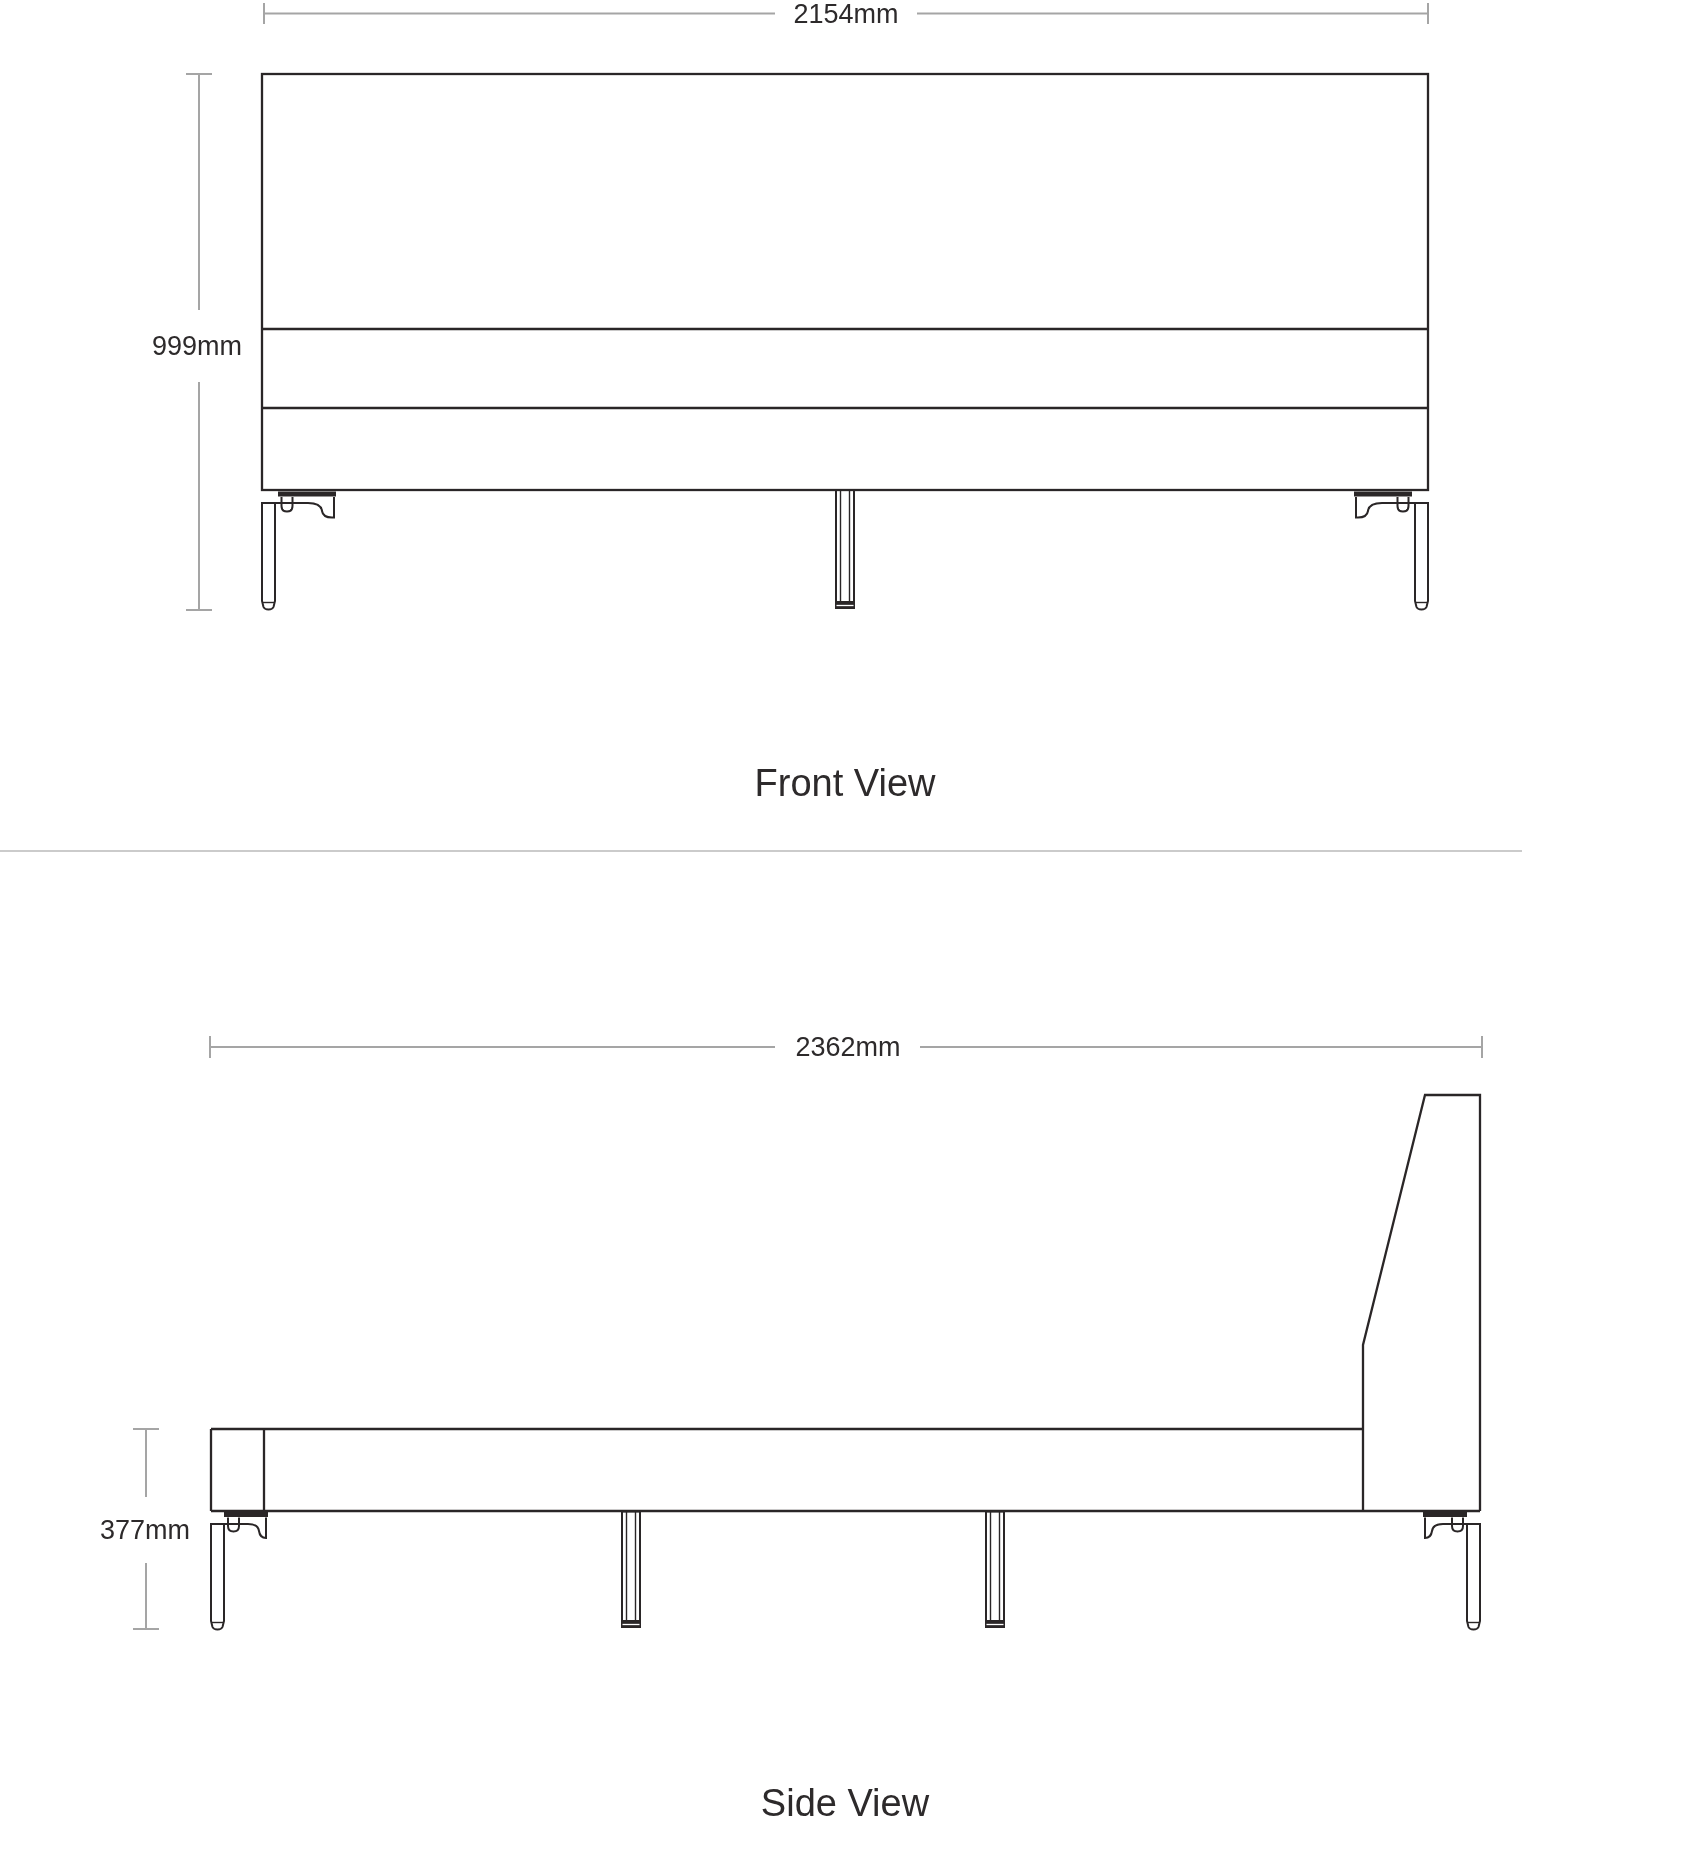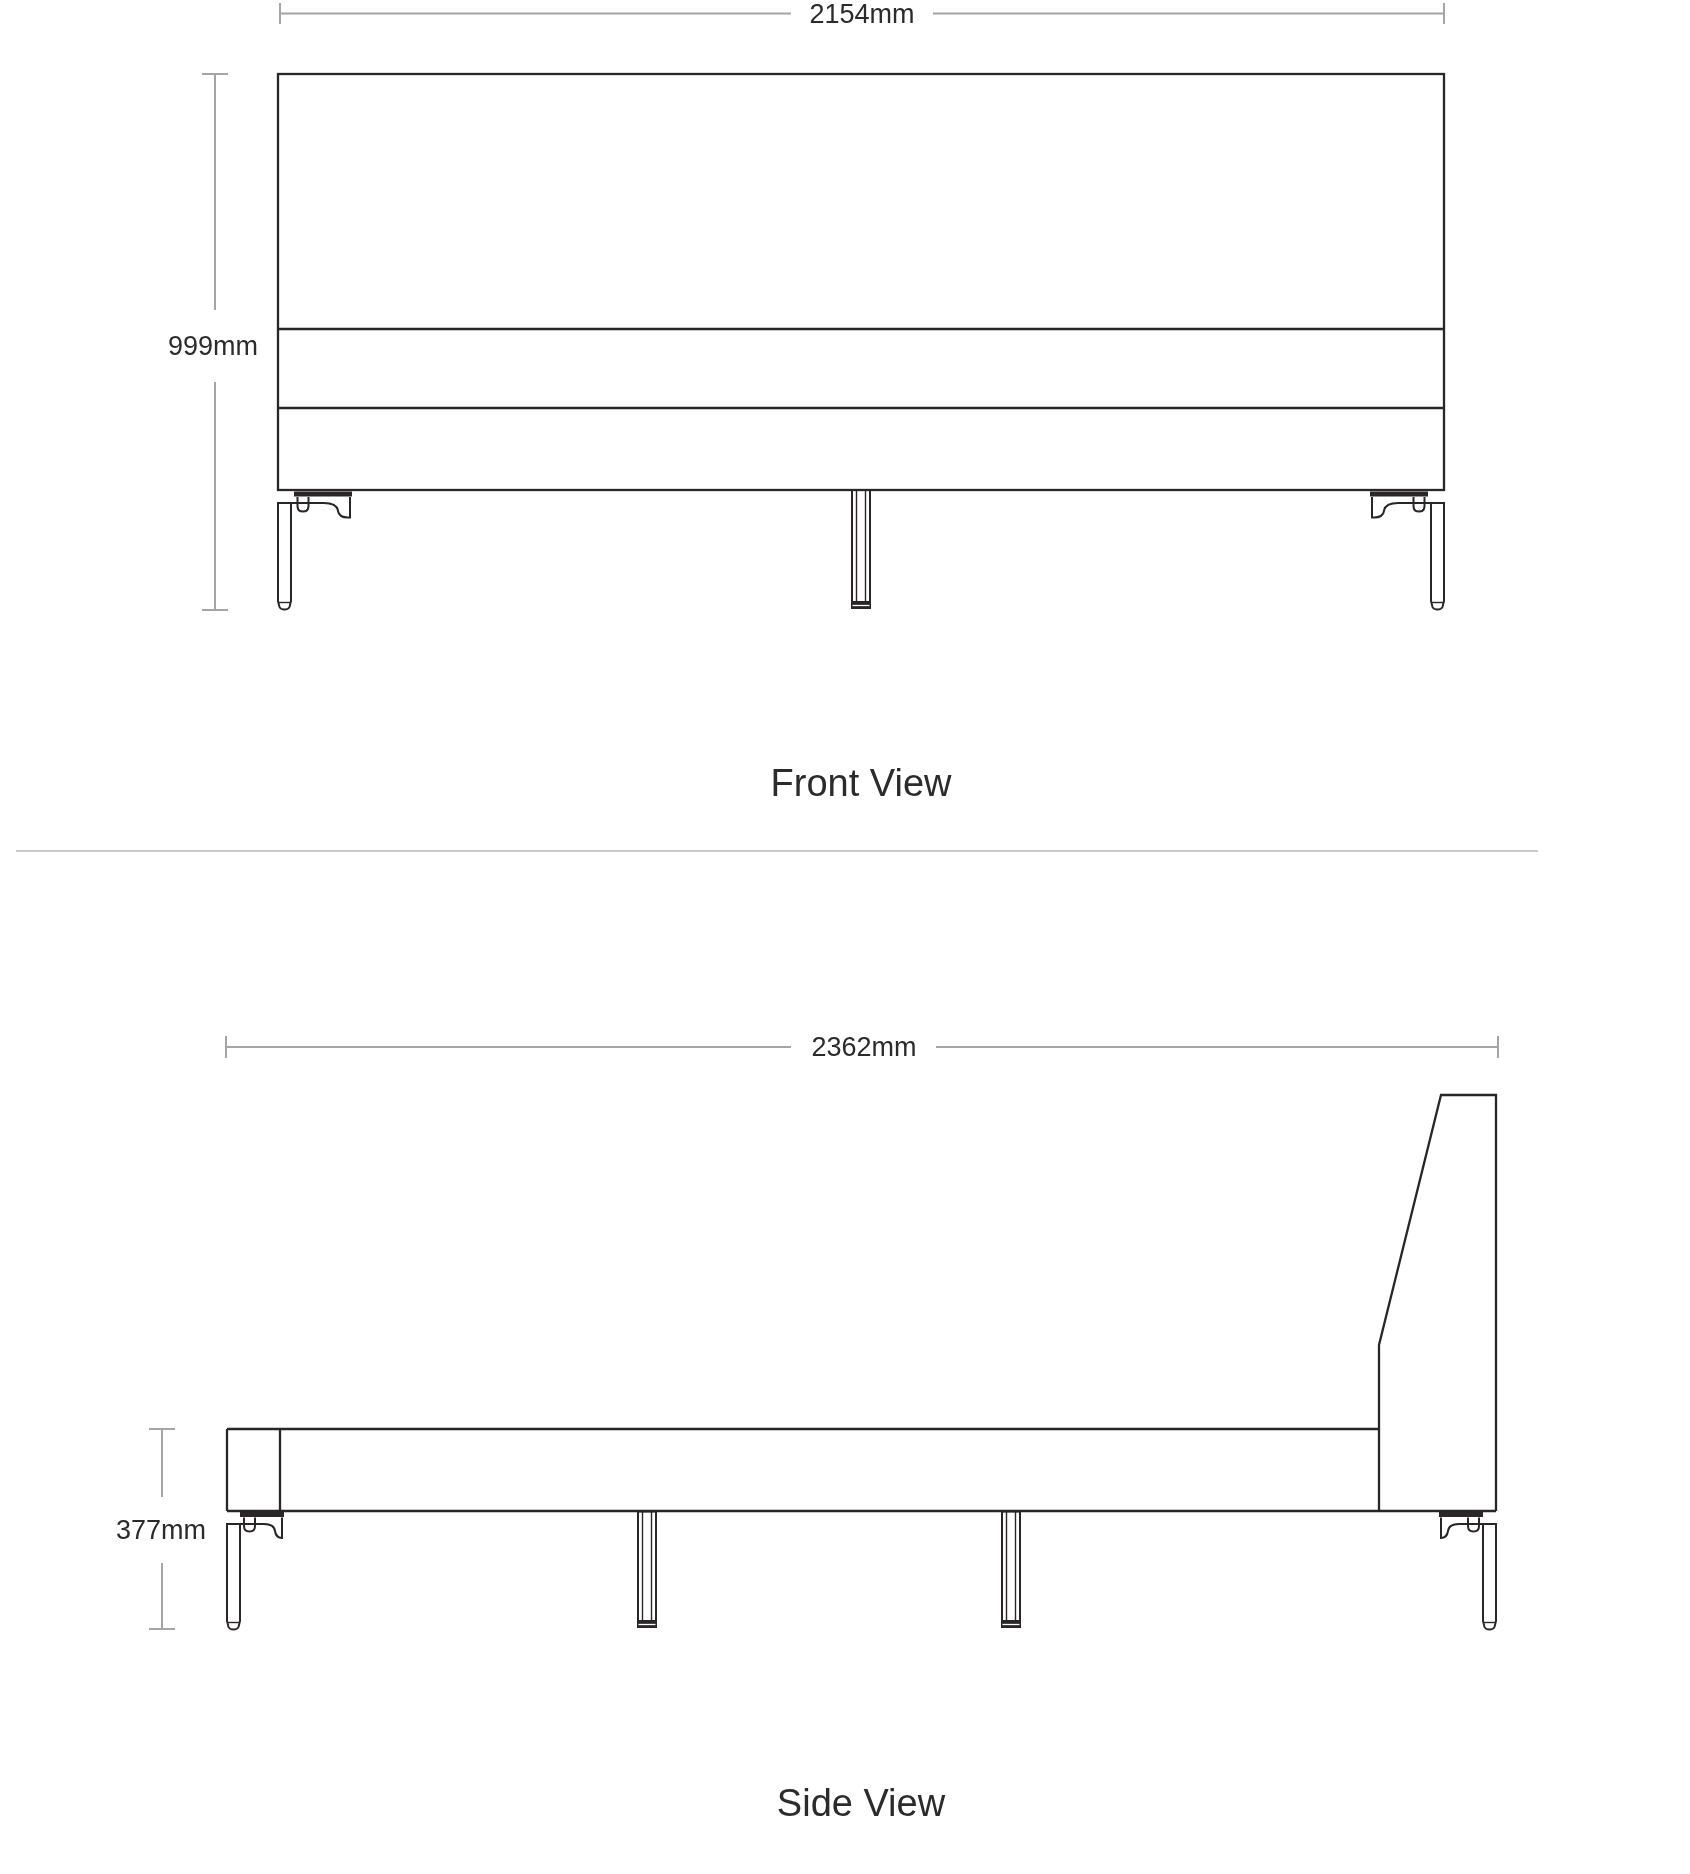--- a/index.html
+++ b/index.html
@@ -3,21 +3,21 @@
 <meta charset="utf-8">
 <style>
   :root{
     --drawing-line:#2a2627;
     --dimension-line:#a5a5a5;
     --label-text:#2d2a2b;
     --divider:#cbcbcb;
     --background:#ffffff;
   }
   html,body{margin:0;padding:0;background:var(--background);}
-  .sheet{position:relative;width:1522px;height:1874px;background:var(--background);overflow:hidden;padding-left:16px;}
+  .sheet{position:relative;width:1522px;height:1874px;background:var(--background);overflow:hidden;}
   svg{display:block;}
   .outline{fill:none;stroke:var(--drawing-line);stroke-width:2.3;}
   .outline-thin{fill:none;stroke:var(--drawing-line);stroke-width:1.4;}
   .legline{fill:none;stroke:var(--drawing-line);stroke-width:2;}
   .legfill{fill:var(--drawing-line);stroke:none;}
   .padline{fill:none;stroke:var(--background);stroke-width:1.3;}
   .dim{fill:none;stroke:var(--dimension-line);stroke-width:2;}
   .divider{stroke:var(--divider);stroke-width:2;}
   text{font-family:"Liberation Sans","DejaVu Sans",sans-serif;}
   .dim-label{font-size:27px;fill:var(--label-text);}

